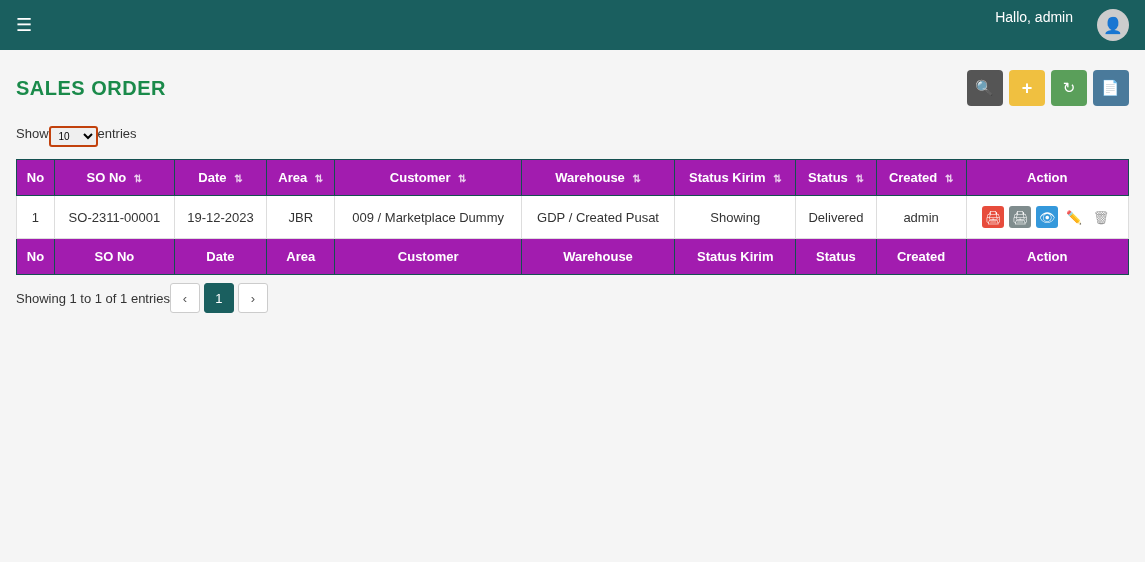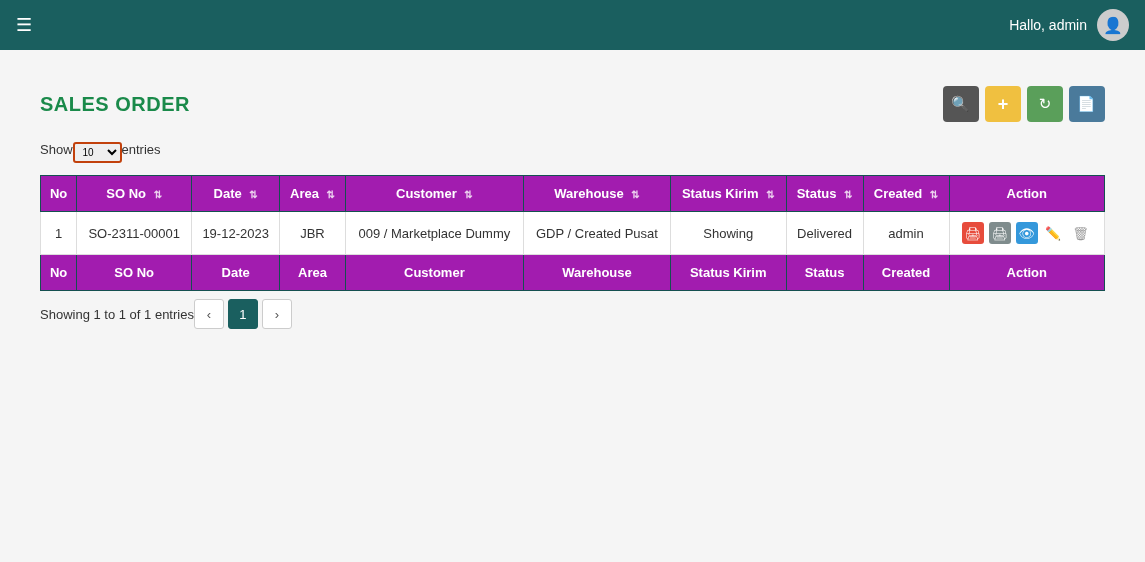--- a/index.html
+++ b/index.html
@@ -10,32 +10,32 @@
       background-color: #1a5f5f;
       display: flex;
       align-items: center;
       justify-content: space-between;
       padding: 0 16px;
       height: 50px;
       color: white;
     }
     .navbar-left { display: flex; align-items: center; gap: 12px; }
     .hamburger { cursor: pointer; font-size: 18px; color: white; background: none; border: none; }
-    .navbar-right { display: flex; align-items: center; gap: 10px; }
+    .navbar-right { display: flex; gap: 24px; }
     .user-greeting { color: white; font-size: 14px; }
     .avatar {
       width: 32px; height: 32px; border-radius: 50%;
       background: #ccc;
       overflow: hidden;
       display: flex; align-items: center; justify-content: center;
       font-size: 16px; color: #555;
     }
 
     
-    .main-content { padding: 20px 40px; margin-top: 16px; }
+    .main-content { padding: 20px 16px; }
 
     
     .page-header {
       display: flex;
       align-items: center;
       justify-content: space-between;
       margin-bottom: 20px;
     }
     .page-title {
       color: #1a8a4a;

